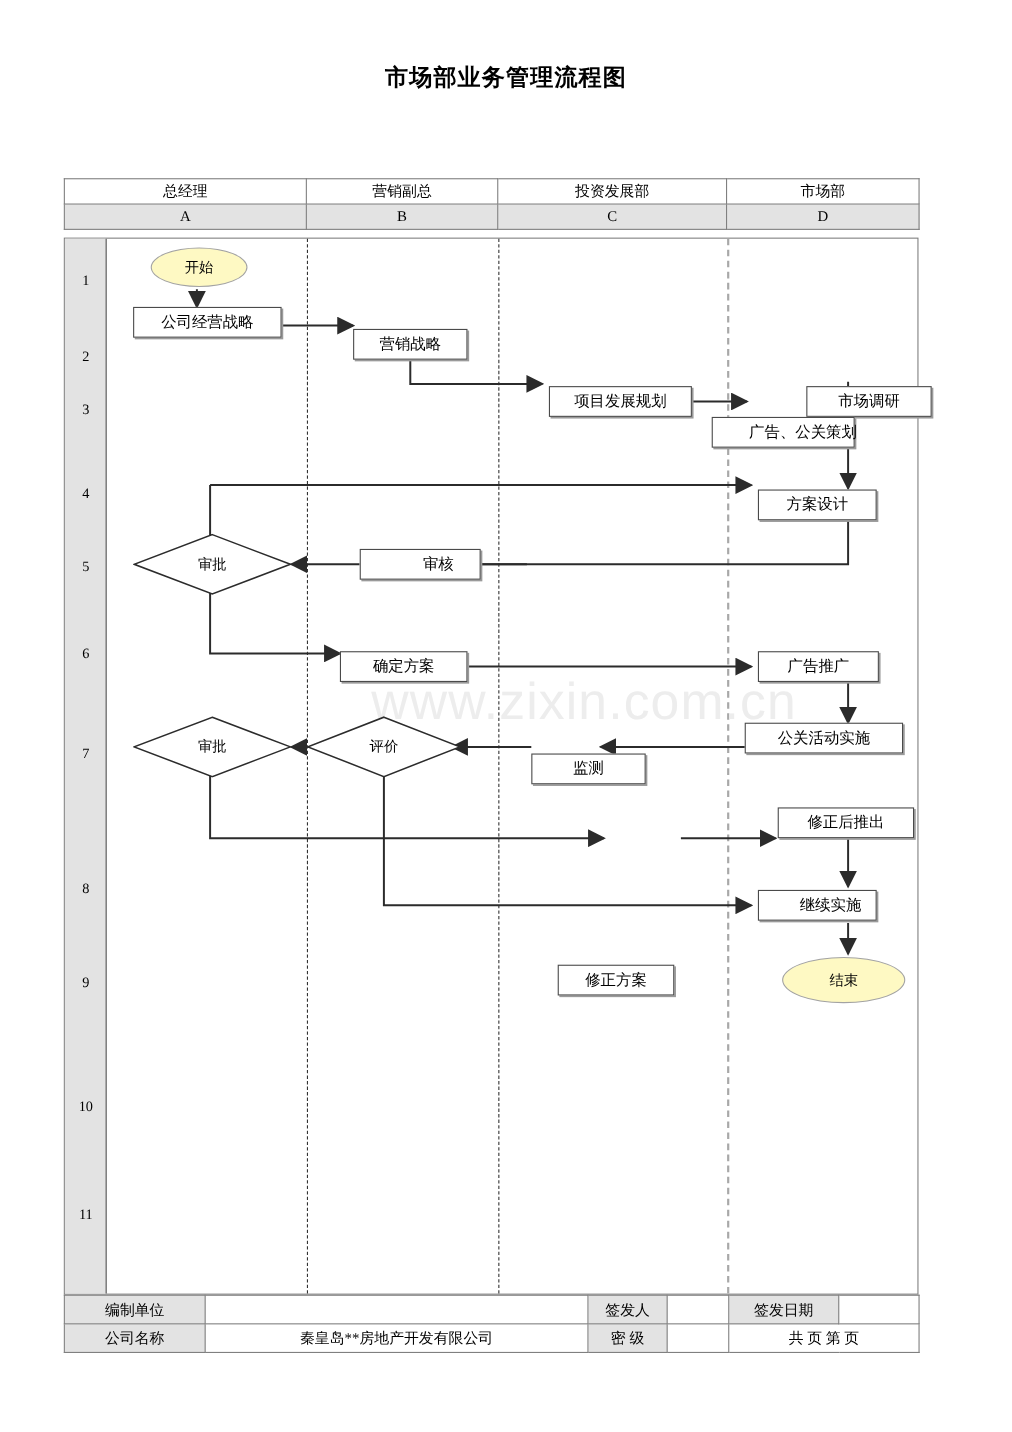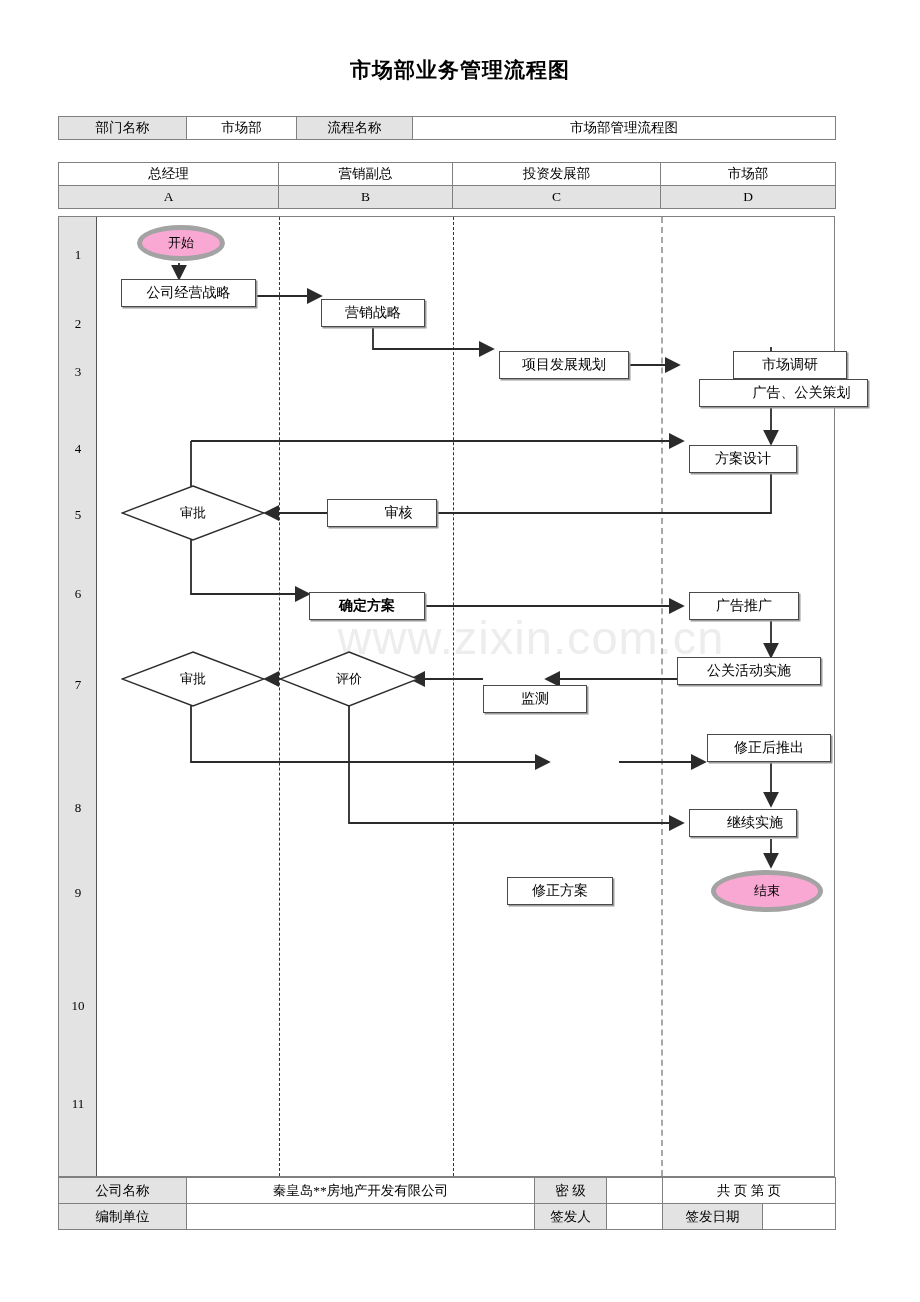--- a/index.html
+++ b/index.html
@@ -46,21 +46,21 @@
   }
   
   .node{position:absolute;z-index:3;}
   .box{
     border:1px solid #4a4a4a;background:#fff;box-sizing:border-box;
     display:flex;align-items:center;justify-content:center;
     font-size:14px;white-space:nowrap;
     box-shadow:1.5px 1.5px 0 #9a9a9a;
   }
   .term{
-    border:5px solid #a3a3a3;border-radius:50%;background:#f9a8d4;box-sizing:border-box;
+    border:1px solid #a3a3a3;border-radius:50%;background:#fef9c3;box-sizing:border-box;
     display:flex;align-items:center;justify-content:center;font-size:13px;
   }
   .dia{position:absolute;z-index:3;}
   .dia svg{display:block;}
   .dia span{
     position:absolute;left:0;top:0;width:100%;height:100%;
     display:flex;align-items:center;justify-content:center;font-size:13px;
   }
   
   #wires{position:absolute;left:0;top:0;width:777px;height:961px;z-index:2;}
@@ -71,26 +71,20 @@
 <div id="title">市场部业务管理流程图</div>
 
 <table id="hdr" class="tbl">
   <colgroup>
       <col style="width:128px">
       <col style="width:110px">
       <col style="width:116px">
       <col style="width:423px">
     </colgroup>
   <tbody>
-    <tr>
-      <td class="sh">部门名称</td>
-      <td class="wh">市场部</td>
-      <td class="sh">流程名称</td>
-      <td class="wh">市场部管理流程图</td>
-    </tr>
   </tbody>
 </table>
 
 <table id="hdr2" class="tbl" style="left:58px;top:162px;width:777px;">
   <colgroup>
       <col style="width:220px">
       <col style="width:174px">
       <col style="width:208px">
       <col style="width:175px">
     </colgroup>
@@ -187,34 +181,34 @@
   <div class="node term" style="left:78px;top:8px;width:88px;height:36px;">开始</div>
 
   <div class="node box" style="left:62px;top:62px;width:135px;height:28px;">公司经营战略</div>
 
   <div class="node box" style="left:262px;top:82px;width:104px;height:28px;">营销战略</div>
 
   <div class="node box" style="left:440px;top:134px;width:130px;height:28px;">项目发展规划</div>
 
   <div class="node box" style="left:626px;top:134px;width:114px;height:28px;margin-left:48px;">市场调研</div>
 
-  <div class="node box" style="left:640px;top:162px;width:169px;height:28px;padding-left:36px;">广告、公关策划</div>
+  <div class="node box" style="left:588px;top:162px;width:130px;height:28px;padding-left:36px;">广告、公关策划</div>
 
   <div class="node box" style="left:630px;top:228px;width:108px;height:28px;">方案设计</div>
 
   <div class="node box" style="left:268px;top:282px;width:110px;height:28px;padding-left:33px;">审核</div>
 
   <div class="dia" style="left:62px;top:268px;width:144px;height:56px;">
     <svg width="144" height="56" viewBox="0 0 144 56">
         <polygon points="72,1 143,28 72,55 1,28" fill="#fff" stroke="#2c2c2c" stroke-width="1.4"></polygon>
       </svg>
     <span>审批</span>
   </div>
 
-  <div class="node box" style="left:250px;top:375px;width:116px;height:28px;font-weight:bold;">确定方案</div>
+  <div class="node box" style="left:250px;top:375px;width:116px;height:28px;">确定方案</div>
 
   <div class="node box" style="left:630px;top:375px;width:110px;height:28px;">广告推广</div>
 
   <div class="node box" style="left:618px;top:440px;width:144px;height:28px;">公关活动实施</div>
 
   <div class="node box" style="left:424px;top:468px;width:104px;height:28px;">监测</div>
 
   <div class="dia" style="left:220px;top:434px;width:140px;height:56px;text-decoration:underline;">
     <svg width="140" height="56" viewBox="0 0 140 56">
         <polygon points="70,1 139,28 70,55 1,28" fill="#fff" stroke="#2c2c2c" stroke-width="1.4"></polygon>
@@ -243,28 +237,28 @@
   <colgroup>
       <col style="width:128px">
       <col style="width:348px">
       <col style="width:72px">
       <col style="width:56px">
       <col style="width:100px">
       <col style="width:73px">
     </colgroup>
   <tbody>
     <tr>
-      <td class="sh lft">公司名称</td>
-      <td class="wh lft">秦皇岛**房地产开发有限公司</td>
-      <td class="sh">密    级</td>
-      <td class="wh"></td>
-      <td class="wh" colspan="2">共    页 第    页</td>
-    </tr>
-    <tr>
       <td class="sh lft">编制单位</td>
       <td class="wh lft"></td>
       <td class="sh">签发人</td>
       <td class="wh"></td>
       <td class="sh">签发日期</td>
       <td class="wh"></td>
     </tr>
+    <tr>
+      <td class="sh lft">公司名称</td>
+      <td class="wh lft">秦皇岛**房地产开发有限公司</td>
+      <td class="sh">密    级</td>
+      <td class="wh"></td>
+      <td class="wh" colspan="2">共    页 第    页</td>
+    </tr>
   </tbody>
 </table>
 
 </body></html>

